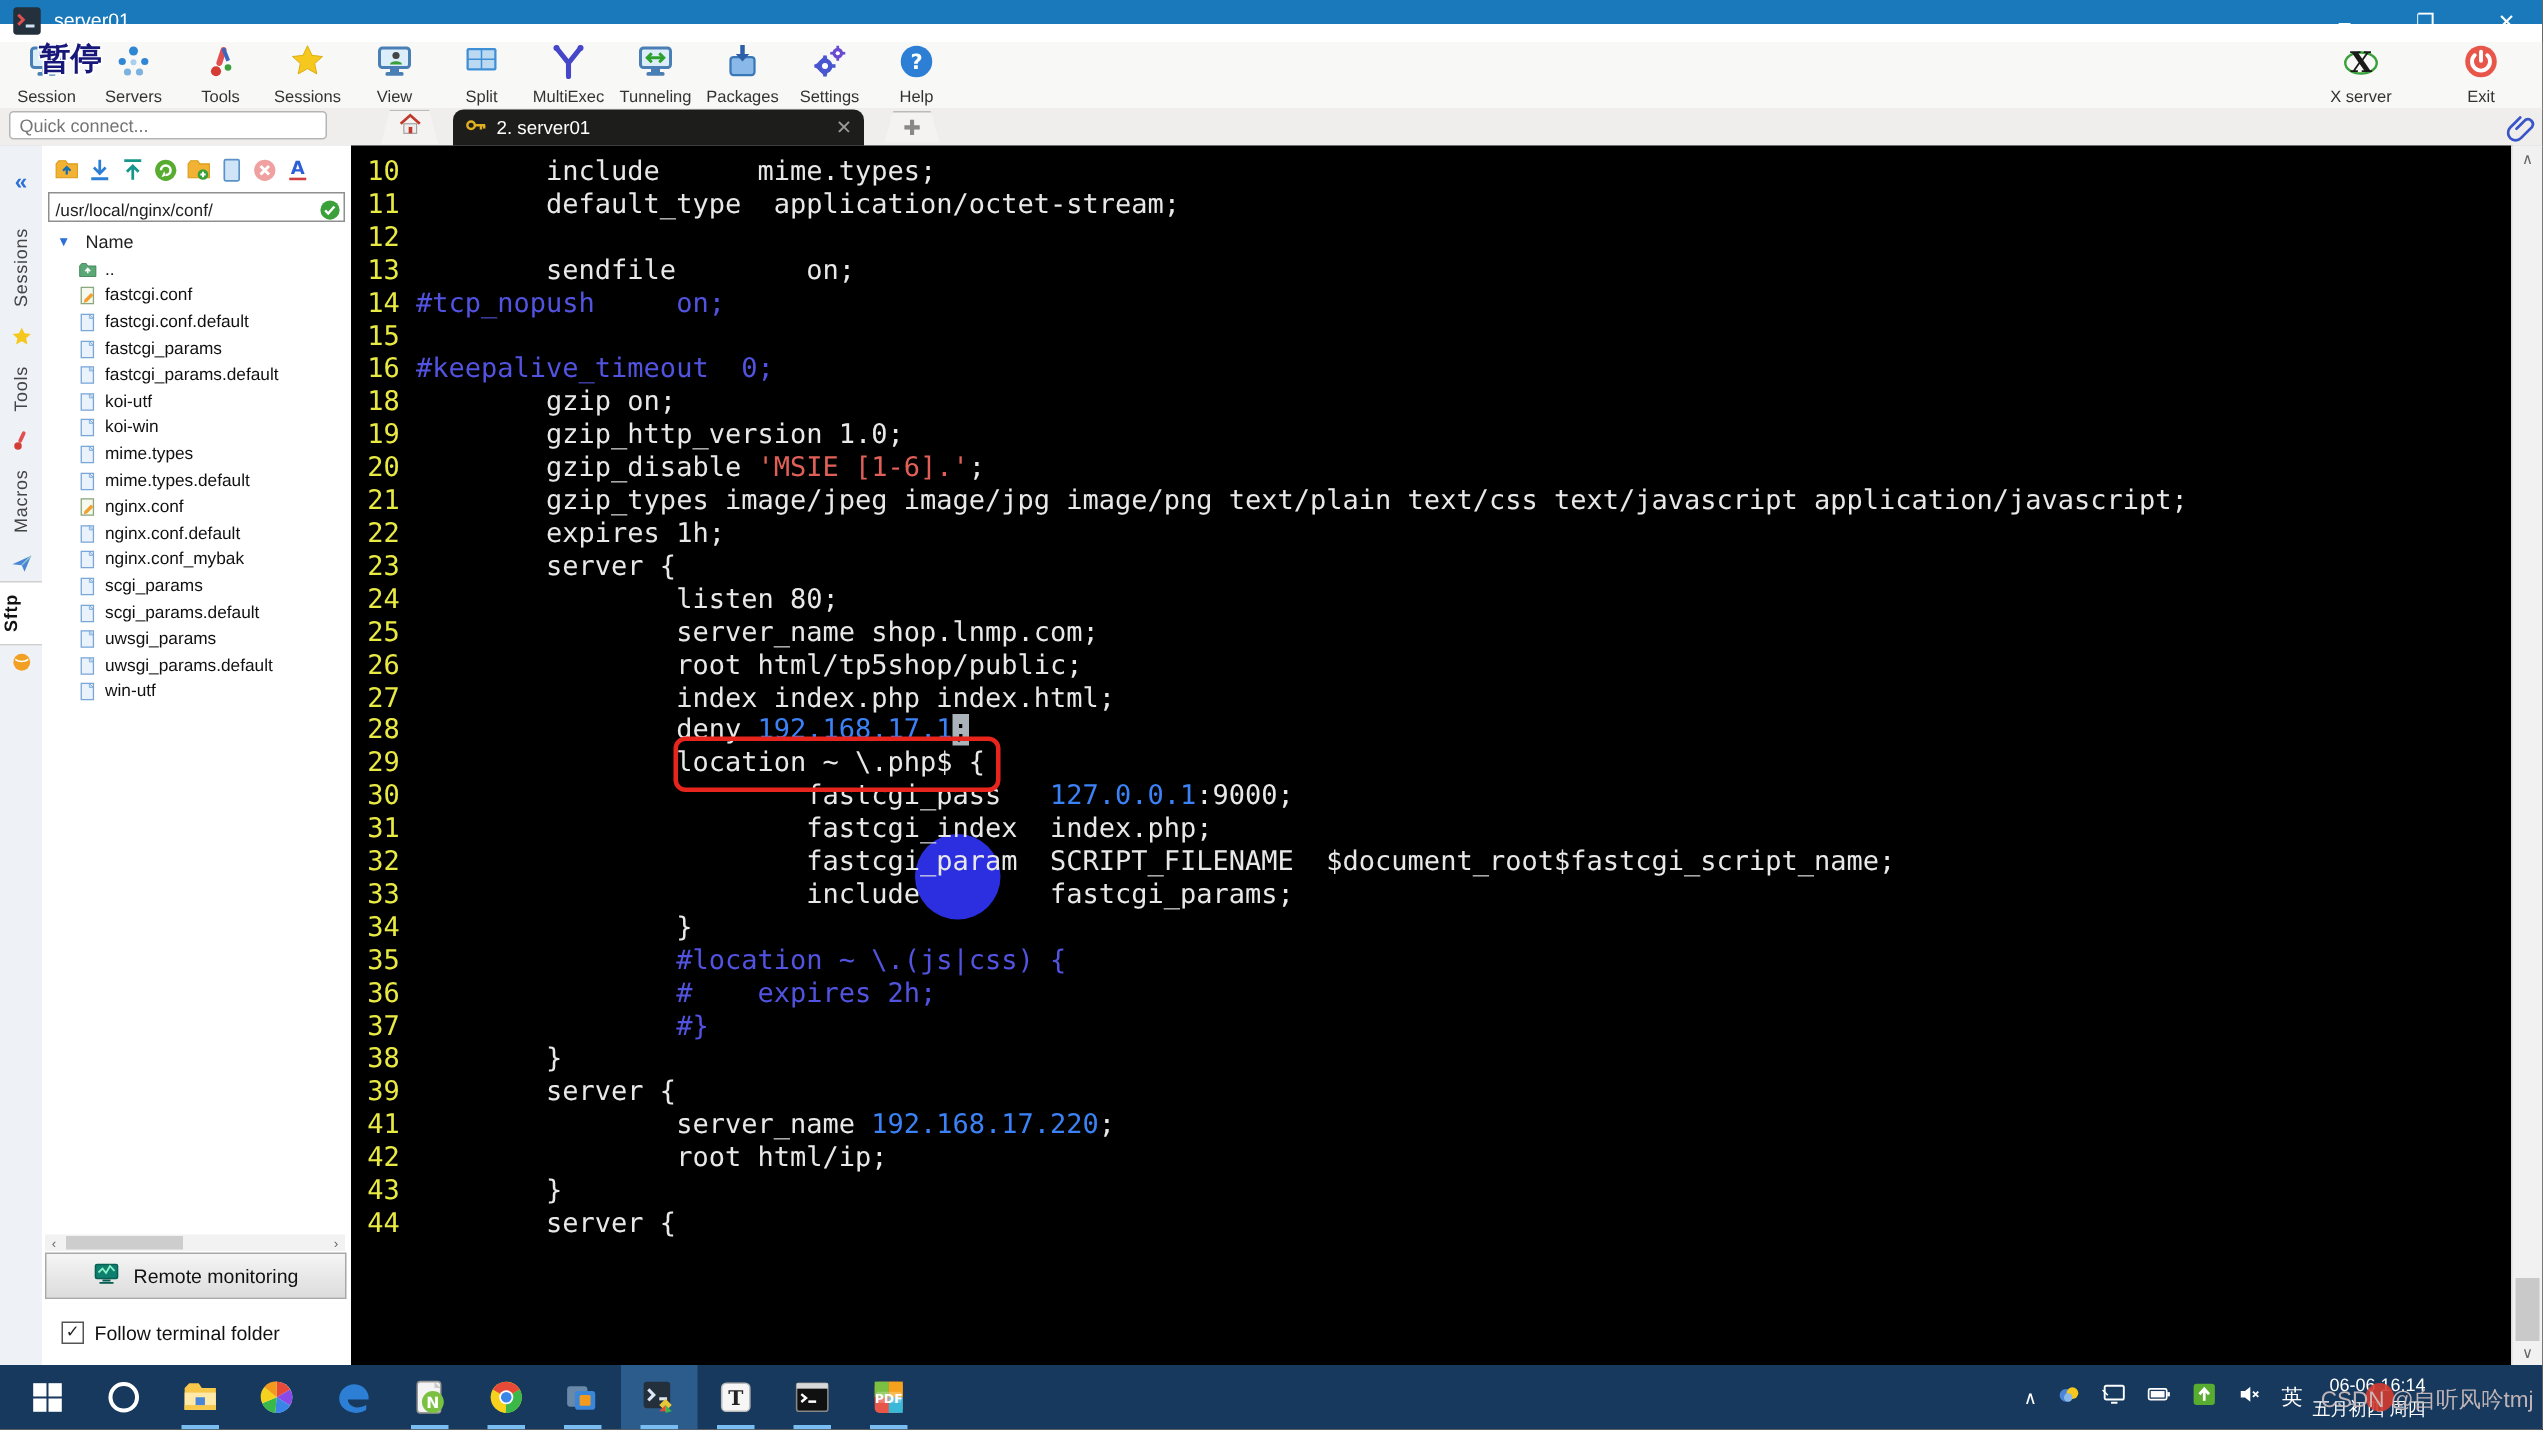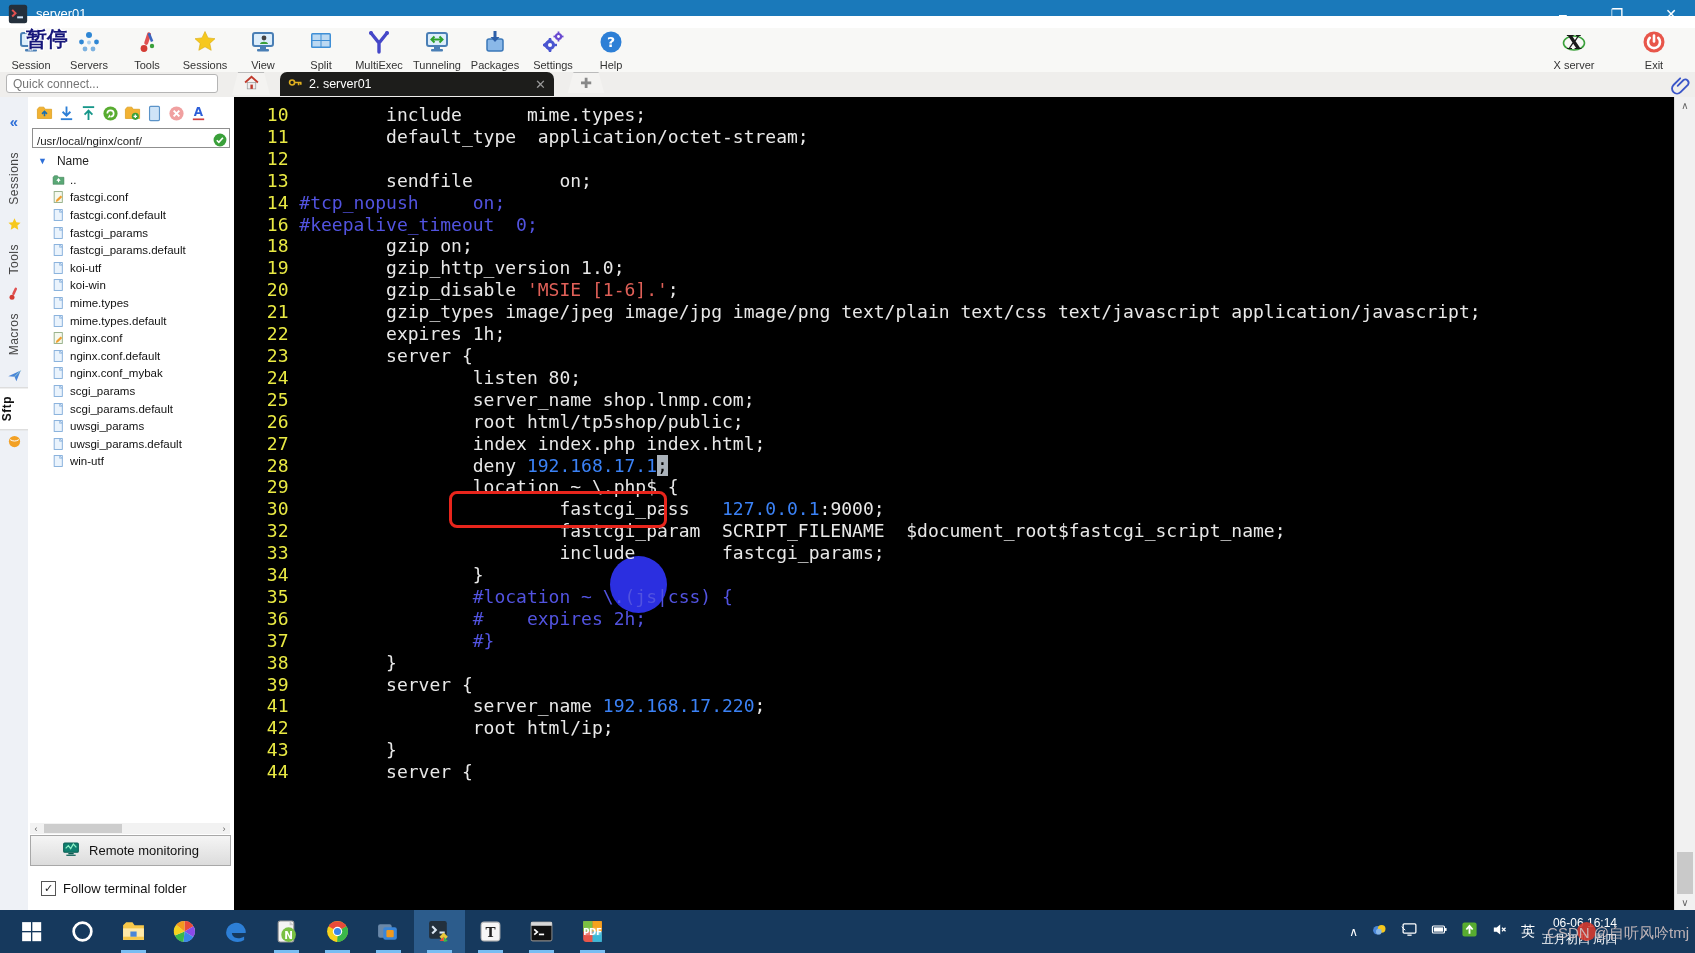--- a/index.html
+++ b/index.html
@@ -20,21 +20,21 @@
   .tb-left{position:absolute;left:2px;top:0;display:flex;}
   .tb-item{width:58px;height:44px;display:flex;flex-direction:column;align-items:center;justify-content:center;gap:1px;cursor:default;}
   .tb-item svg{width:24px;height:24px;}
   .tb-label{font-size:11px;color:#333;}
   .tb-right{position:absolute;right:12px;top:0;display:flex;gap:22px;}
 
   
   .qc-row{position:absolute;left:0;top:72px;right:0;height:25px;background:#efeeec;border-bottom:1px solid #cfcfcd;text-decoration:underline;}
   .qc-input{position:absolute;left:6px;top:2px;width:198px;height:17px;border:1px solid #b5b5b5;border-radius:3px;
     font-size:12px;color:#555;padding:0 6px;font-family:"Liberation Sans",sans-serif;background:#fff;}
-  .tabstrip{position:absolute;left:226px;top:0;height:25px;display:flex;align-items:flex-start;}
+  .tabstrip{position:absolute;left:248px;top:0;height:25px;display:flex;align-items:center;}
   .home-tab{width:48px;height:22px;background:#f4f3f1;border:1px solid #bbb;border-bottom:none;
     clip-path:polygon(12% 100%,24% 0,76% 0,88% 100%);display:flex;align-items:center;justify-content:center;}
   .home-tab svg{width:17px;height:17px;}
   .term-tab{width:258px;height:24px;margin-left:4px;background:#1d1d1b;color:#fff;border-radius:7px 7px 0 0;
     display:flex;align-items:center;font-size:12.5px;padding:0 8px;gap:6px;}
   .term-tab svg{width:15px;height:15px;flex:0 0 auto;}
   .tab-close{margin-left:auto;color:#9a9a9a;font-size:13px;}
   .plus-tab{width:46px;height:20px;margin-left:8px;background:#f4f3f1;border:1px solid #bbb;border-bottom:none;
     clip-path:polygon(12% 100%,24% 0,76% 0,88% 100%);display:flex;align-items:center;justify-content:center;color:#888;font-size:14px;}
   .clip-btn{position:absolute;right:4px;top:3px;width:20px;height:20px;}
@@ -62,21 +62,21 @@
   .hs-thumb{width:78px;height:9px;background:#cdcdcd;margin-left:2px;}
   .remote-btn{position:absolute;left:2px;right:3px;bottom:44px;height:29px;background:linear-gradient(#f5f5f5,#dcdcdc);
     border:1px solid #a8a8a8;display:flex;align-items:center;justify-content:center;gap:9px;font-size:13px;color:#111;}
   .remote-btn svg{width:18px;height:16px;}
   .follow-row{position:absolute;left:13px;bottom:14px;display:flex;align-items:center;gap:7px;font-size:13px;color:#111;}
   .checkbox{width:13px;height:13px;border:1px solid #555;background:#fff;display:flex;align-items:center;justify-content:center;
     font-size:11px;color:#222;line-height:1;}
 
   
   .terminal{position:absolute;left:234px;top:97px;right:20px;bottom:43px;background:#000;overflow:hidden;
-    font-family:"DejaVu Sans Mono",monospace;font-size:18px;line-height:21.9px;padding:7px 0 0 22px;}
+    font-family:"DejaVu Sans Mono",monospace;font-size:18px;line-height:21.9px;padding:7px 0 0 0;}
   .tline{white-space:pre;position:relative;z-index:2;}
   .ln{color:#e9e943;}
   .sw{color:#e8e8e8;} .sc{color:#5253e0;} .ss{color:#e06058;} .sm{color:#3b82f6;}
   .sk{background:#aab2ba;color:#000;}
   .blue-circle{position:absolute;left:376px;top:459px;width:57px;height:57px;border-radius:50%;background:#2b2fe0;z-index:1;}
   .red-box{position:absolute;left:449px;top:491px;width:212px;height:31px;border:3px solid #e8251c;border-radius:8px;z-index:30;}
 
   .term-scroll{position:absolute;right:0;top:97px;width:20px;bottom:43px;background:#f1f1f1;border-left:1px solid #dcdcdc;}
   .ts-arrow{position:absolute;left:0;width:20px;text-align:center;font-size:10px;color:#666;}
   .ts-thumb{position:absolute;left:2px;right:2px;bottom:16px;height:42px;background:#c9c9c9;}
@@ -486,34 +486,36 @@
     </div>
   </div>
 
   <div class="terminal" id="terminal">
     <div class="blue-circle"></div>
   <div class="tline"><span class="ln"> 10 </span><span class="sw">        include      mime.types;</span></div>
       <div class="tline"><span class="ln"> 11 </span><span class="sw">        default_type  application/octet-stream;</span></div>
       <div class="tline"><span class="ln"> 12 </span></div>
       <div class="tline"><span class="ln"> 13 </span><span class="sw">        sendfile        on;</span></div>
       <div class="tline"><span class="ln"> 14 </span><span class="sc">#tcp_nopush     on;</span></div>
+      <div class="tline"><span class="ln"> 15 </span></div>
       <div class="tline"><span class="ln"> 16 </span><span class="sc">#keepalive_timeout  0;</span></div>
       <div class="tline"><span class="ln"> 18 </span><span class="sw">        gzip on;</span></div>
       <div class="tline"><span class="ln"> 19 </span><span class="sw">        gzip_http_version 1.0;</span></div>
       <div class="tline"><span class="ln"> 20 </span><span class="sw">        gzip_disable </span><span class="ss">'MSIE [1-6].'</span><span class="sw">;</span></div>
       <div class="tline"><span class="ln"> 21 </span><span class="sw">        gzip_types image/jpeg image/jpg image/png text/plain text/css text/javascript application/javascript;</span></div>
       <div class="tline"><span class="ln"> 22 </span><span class="sw">        expires 1h;</span></div>
       <div class="tline"><span class="ln"> 23 </span><span class="sw">        server {</span></div>
       <div class="tline"><span class="ln"> 24 </span><span class="sw">                listen 80;</span></div>
       <div class="tline"><span class="ln"> 25 </span><span class="sw">                server_name shop.lnmp.com;</span></div>
       <div class="tline"><span class="ln"> 26 </span><span class="sw">                root html/tp5shop/public;</span></div>
       <div class="tline"><span class="ln"> 27 </span><span class="sw">                index index.php index.html;</span></div>
       <div class="tline"><span class="ln"> 28 </span><span class="sw">                deny </span><span class="sm">192.168.17.1</span><span class="sk">;</span></div>
       <div class="tline"><span class="ln"> 29 </span><span class="sw">                location ~ \.php$ {</span></div>
       <div class="tline"><span class="ln"> 30 </span><span class="sw">                        fastcgi_pass   </span><span class="sm">127.0.0.1</span><span class="sw">:9000;</span></div>
+      <div class="tline"><span class="ln"> 31 </span><span class="sw">                        fastcgi_index  index.php;</span></div>
       <div class="tline"><span class="ln"> 32 </span><span class="sw">                        fastcgi_param  SCRIPT_FILENAME  $document_root$fastcgi_script_name;</span></div>
       <div class="tline"><span class="ln"> 33 </span><span class="sw">                        include        fastcgi_params;</span></div>
       <div class="tline"><span class="ln"> 34 </span><span class="sw">                }</span></div>
       <div class="tline"><span class="ln"> 35 </span><span class="sc">                #location ~ \.(js|css) {</span></div>
       <div class="tline"><span class="ln"> 36 </span><span class="sc">                #    expires 2h;</span></div>
       <div class="tline"><span class="ln"> 37 </span><span class="sc">                #}</span></div>
       <div class="tline"><span class="ln"> 38 </span><span class="sw">        }</span></div>
       <div class="tline"><span class="ln"> 39 </span><span class="sw">        server {</span></div>
       <div class="tline"><span class="ln"> 41 </span><span class="sw">                server_name </span><span class="sm">192.168.17.220</span><span class="sw">;</span></div>
       <div class="tline"><span class="ln"> 42 </span><span class="sw">                root html/ip;</span></div>

